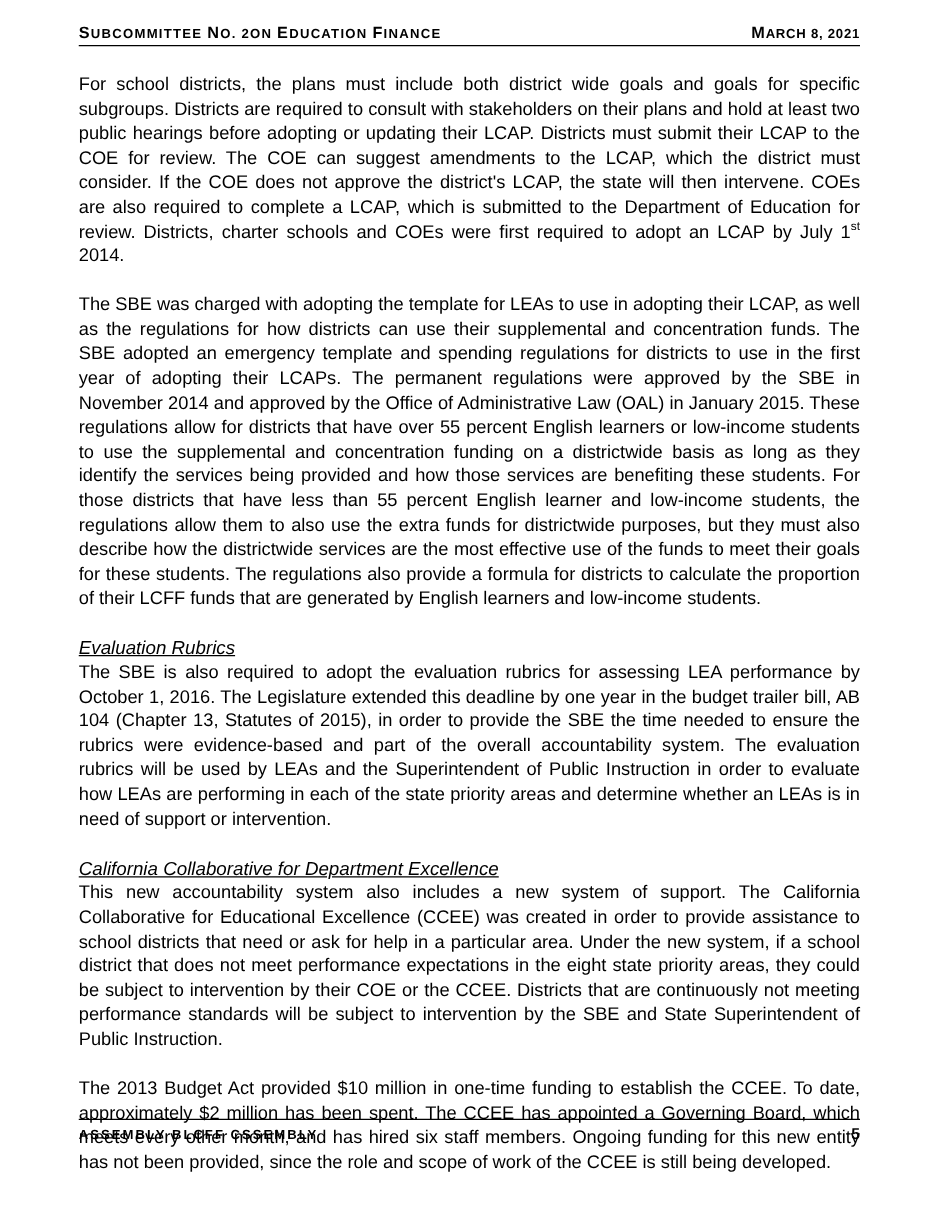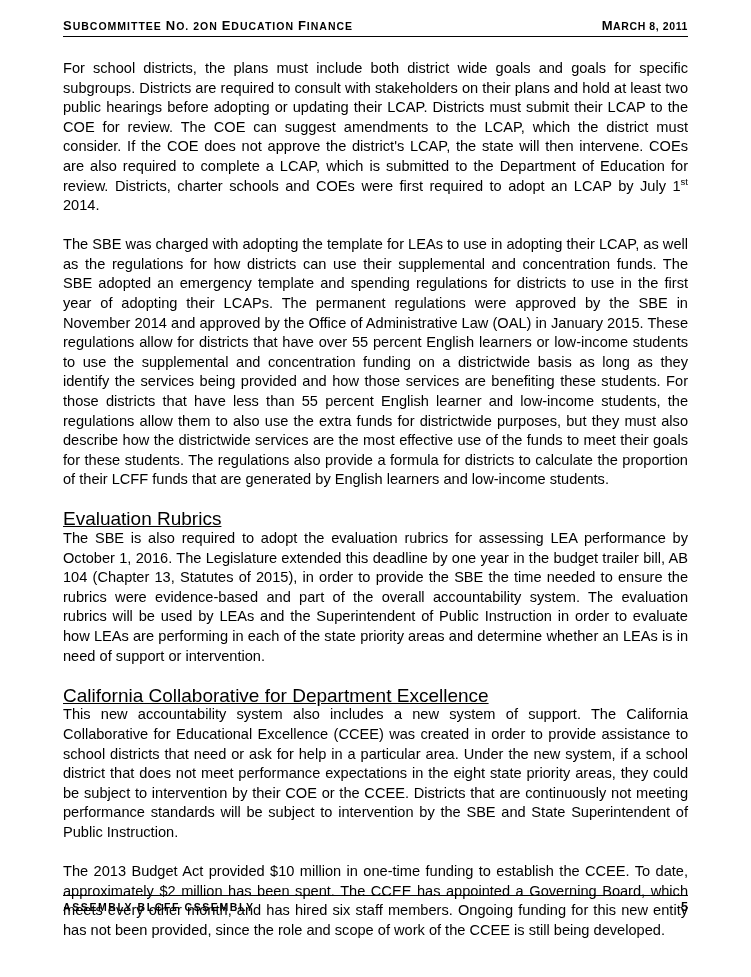--- a/index.html
+++ b/index.html
@@ -56,23 +56,24 @@
     line-height: 19.6px;
     text-align: justify;
   }
   p.para {
     margin: 0 0 19.5px 0;
     text-align: justify;
   }
   p.para:last-child { margin-bottom: 12px; }
   .sub-head {
     margin: 0;
-    font-size: 19px;
+    font-size: 15px;
     line-height: 19.6px;
     text-decoration: underline;
+    font-style: italic;
   }
   sup {
     font-size: 0.65em;
     vertical-align: super;
     line-height: 0;
   }
   
   .footer {
     position: absolute;
     left: 63px;
@@ -95,21 +96,21 @@
 </style>
 </head>
 <body>
 
 <div class="page">
 
   <div class="content">
 
     <div class="header">
       <div class="header-left"><span class="sc">S</span><span>UBCOMMITTEE</span>&nbsp;<span class="sc">N</span><span>O. 2</span><span>ON </span><span class="sc">E</span><span>DUCATION </span><span class="sc">F</span><span>INANCE</span></div>
-      <div class="header-right"><span class="mc">M</span><span>ARCH 8, 2011</span></div>
+      <div class="header-right"><span class="mc">M</span><span>ARCH 8, 2021</span></div>
     </div>
 
     <div class="body-area">
 
       <p class="para"><span>For school districts, the plans must include both district wide goals and goals for specific subgroups.  Districts are required to consult with stakeholders on their plans and hold at least two public hearings before adopting or updating their LCAP. Districts must submit their LCAP to the COE for review.  The COE can suggest amendments to the LCAP, which the district must consider.  If the COE does not approve the district's LCAP, the state will then intervene. COEs are also required to complete a LCAP, which is submitted to the Department of Education for review. Districts, charter schools and COEs were first required to adopt an LCAP by July 1</span><sup>st</sup><span> 2014.</span></p>
 
       <p class="para">The SBE was charged with adopting the template for LEAs to use in adopting their LCAP, as well as the regulations for how districts can use their supplemental and concentration funds. The SBE adopted an emergency template and spending regulations for districts to use in the first year of adopting their LCAPs. The permanent regulations were approved by the SBE in November 2014 and approved by the Office of Administrative Law (OAL) in January 2015. These regulations allow for districts that have over 55 percent English learners or low-income students to use the supplemental and concentration funding on a districtwide basis as long as they identify the services being provided and how those services are benefiting these students.  For those districts that have less than 55 percent English learner and low-income students, the regulations allow them to also use the extra funds for districtwide purposes, but they must also describe how the districtwide services are the most effective use of the funds to meet their goals for these students.  The regulations also provide a formula for districts to calculate the proportion of their LCFF funds that are generated by English learners and low-income students.</p>
 
       <p class="sub-head">Evaluation Rubrics</p>
       <p class="para">The SBE is also required to adopt the evaluation rubrics for assessing LEA performance by October 1, 2016. The Legislature extended this deadline by one year in the budget trailer bill, AB 104 (Chapter 13, Statutes of 2015), in order to provide the SBE the time needed to ensure the rubrics were evidence-based and part of the overall accountability system. The evaluation rubrics will be used by LEAs and the Superintendent of Public Instruction in order to evaluate how LEAs are performing in each of the state priority areas and determine whether an LEAs is in need of support or intervention.</p>

